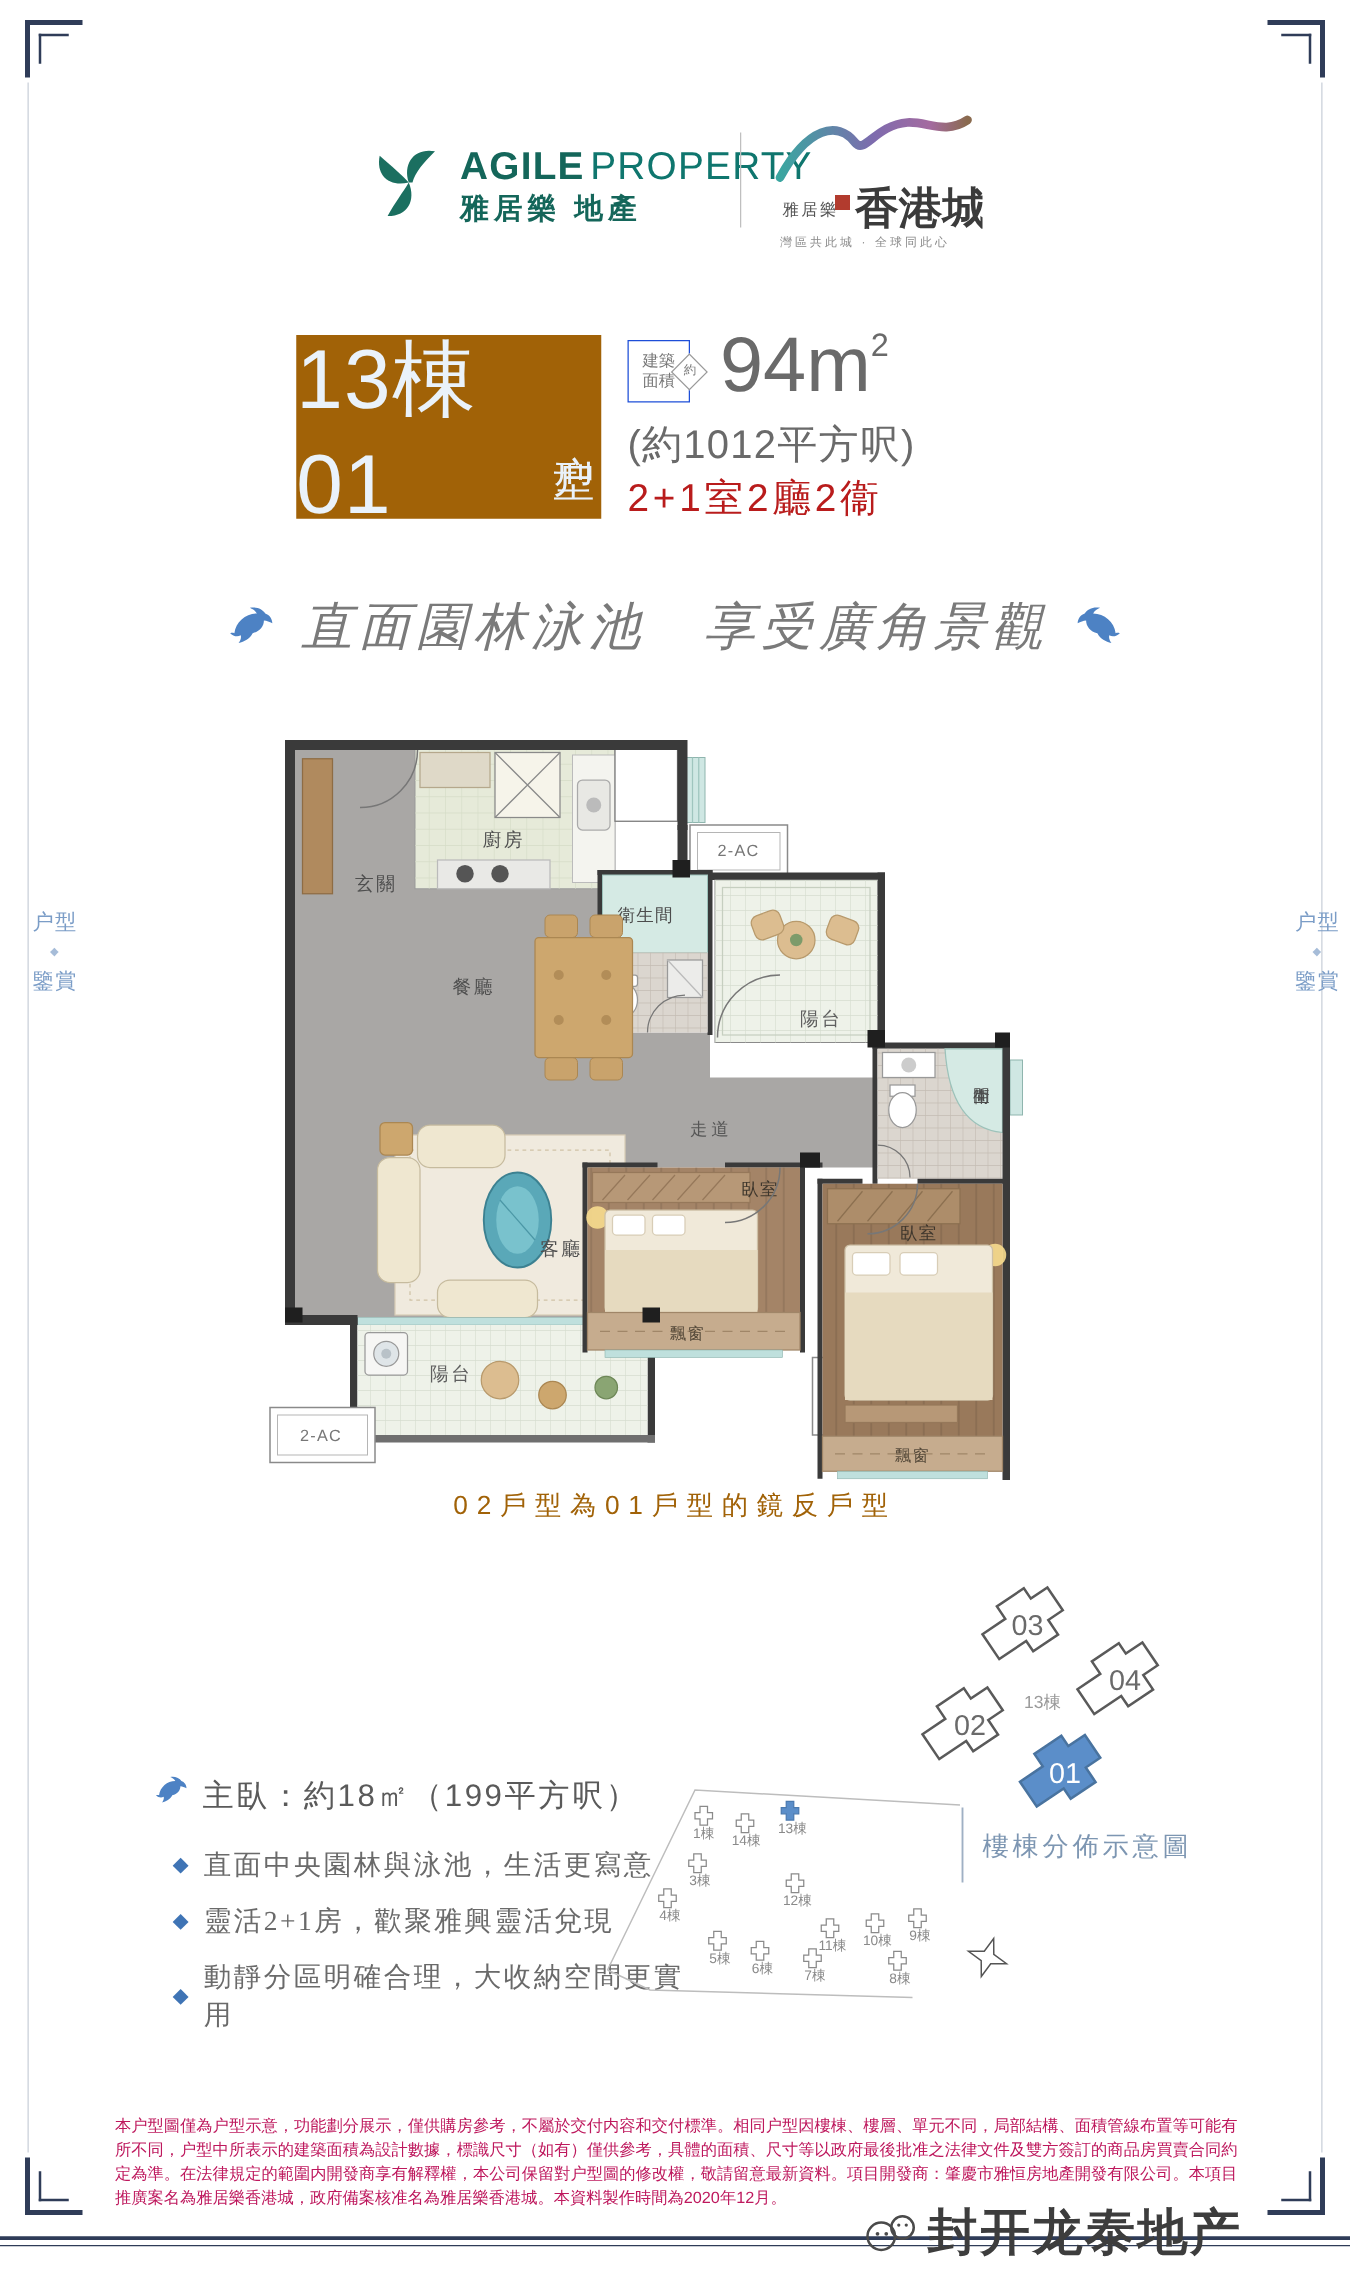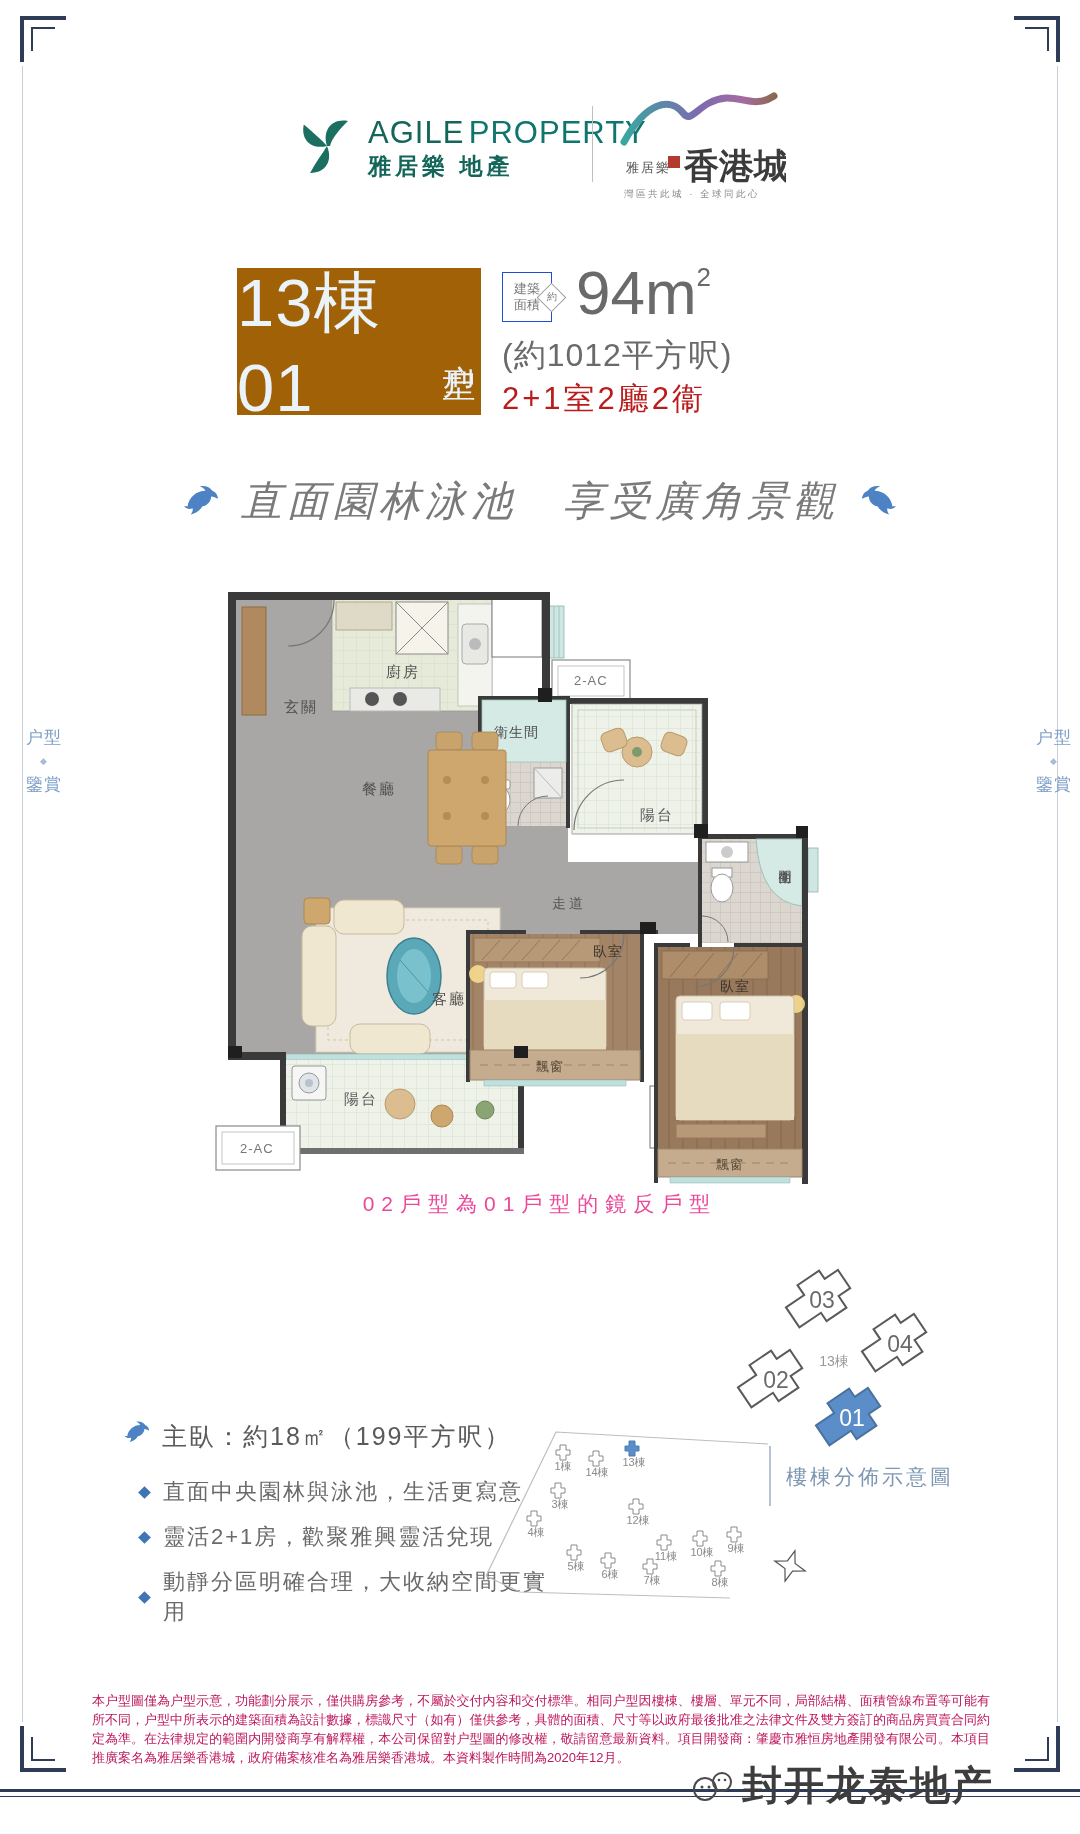--- a/index.html
+++ b/index.html
@@ -14,21 +14,21 @@
                  border-top:2px solid #2f3c58;border-left:2px solid #2f3c58;}
   .botline1{position:absolute;left:0;top:1789px;width:1080px;height:3px;background:#2f3c58;}
   .botline2{position:absolute;left:0;top:1796px;width:1080px;height:1px;background:#2f3c58;}
   
   .sidelabel{position:absolute;top:726px;display:flex;flex-direction:column;align-items:center;
              gap:7px;color:#7b9dc7;font-size:17px;letter-spacing:1px;}
   .sidelabel .mk{font-size:9px;color:#a6bcd8;}
   
   .agile-icon{position:absolute;left:294px;top:110px;}
   .agile-text{position:absolute;left:368px;top:116px;line-height:1.1;}
-  .agile-en b{font-size:31px;color:#14665a;font-weight:400;letter-spacing:1px;}
+  .agile-en b{font-size:31px;color:#14665a;font-weight:700;letter-spacing:1px;}
   .agile-en span{font-size:31px;color:#0f766e;font-weight:400;letter-spacing:1px;}
   .agile-zh{font-size:23px;color:#14665a;font-weight:700;letter-spacing:4px;margin-top:4px;}
   .logo-divider{position:absolute;left:592px;top:106px;width:1px;height:76px;background:#bfbfbf;}
   .hk-logo{position:absolute;left:616px;top:84px;}
   
   .blue-box{position:absolute;left:237px;top:268px;width:244px;height:147px;background:#a16207;
             display:flex;align-items:center;justify-content:center;color:#eaf2fa;}
   .blue-main{font-size:67px;font-weight:400;letter-spacing:1px;}
   .blue-sub{writing-mode:vertical-rl;font-size:33px;margin-left:8px;letter-spacing:4px;}
   .area-row{position:absolute;left:502px;top:262px;display:flex;align-items:flex-start;}
@@ -42,29 +42,29 @@
   .area-num sup{font-size:26px;vertical-align:28px;}
   .area-paren{position:absolute;left:502px;top:334px;font-size:32px;color:#6a6a6a;letter-spacing:1px;}
   .area-spec{position:absolute;left:502px;top:378px;font-size:31px;color:#b91c1c;letter-spacing:3px;}
   
   .slogan{position:absolute;left:0;top:474px;width:1080px;display:flex;align-items:center;
           justify-content:center;gap:20px;font-style:italic;}
   .slogan-text{font-size:41px;color:#7a7a7a;letter-spacing:5px;font-weight:500;}
   
   .fp{position:absolute;left:200px;top:572px;}
   .fp-caption{position:absolute;left:200px;top:1190px;width:680px;text-align:center;
-              font-size:21px;color:#ec4899;letter-spacing:7px;}
+              font-size:21px;color:#a16207;letter-spacing:7px;}
   
   .cluster{position:absolute;left:730px;top:1248px;}
   .siteplan{position:absolute;left:468px;top:1418px;}
   
   .features{position:absolute;left:122px;top:1420px;width:430px;}
   .feat-head{display:flex;gap:10px;font-size:25px;color:#5a5a5a;letter-spacing:2px;}
   .feat-list{margin-top:24px;}
-  .feat-item{display:flex;align-items:center;gap:14px;margin:0 0 15px 18px;}
+  .feat-item{display:flex;align-items:center;gap:14px;margin:0 0 15px 18px;font-family:Liberation Serif, serif;}
   .feat-dot{width:9px;height:9px;background:#3f74b5;transform:rotate(45deg);flex:0 0 auto;}
   .feat-text{font-size:22px;color:#6a6a6a;letter-spacing:2px;}
   
   .disclaimer{position:absolute;left:92px;top:1692px;width:898px;font-size:13px;color:#be185d;
               line-height:1.45;text-align:justify;}
   .watermark{position:absolute;left:690px;top:1758px;display:flex;align-items:center;gap:6px;z-index:5;}
   .watermark-text{font-size:40px;font-weight:800;color:#3d3d3d;letter-spacing:2px;
                   font-family:"DejaVu Sans",sans-serif;}
   svg text{font-family:"Liberation Sans",sans-serif;}
 </style>

